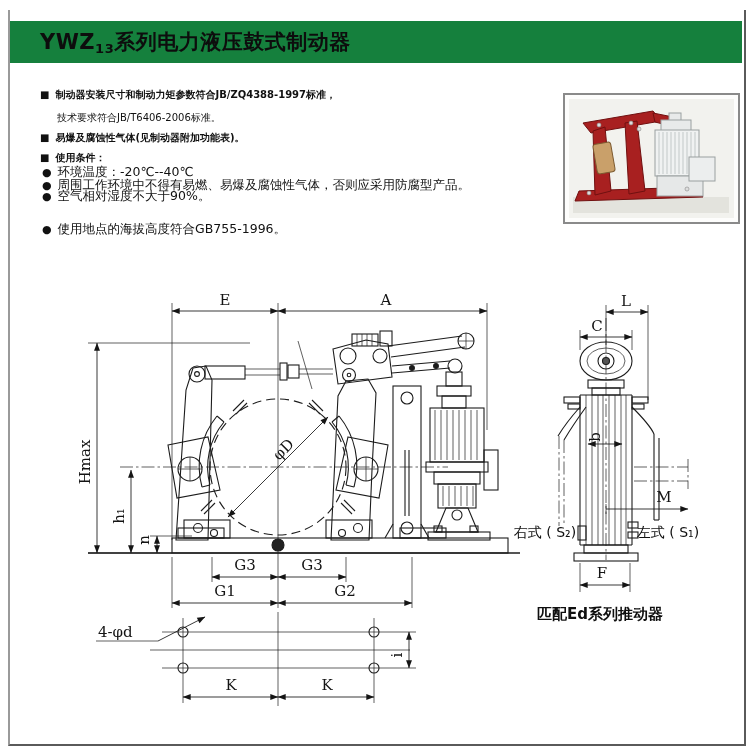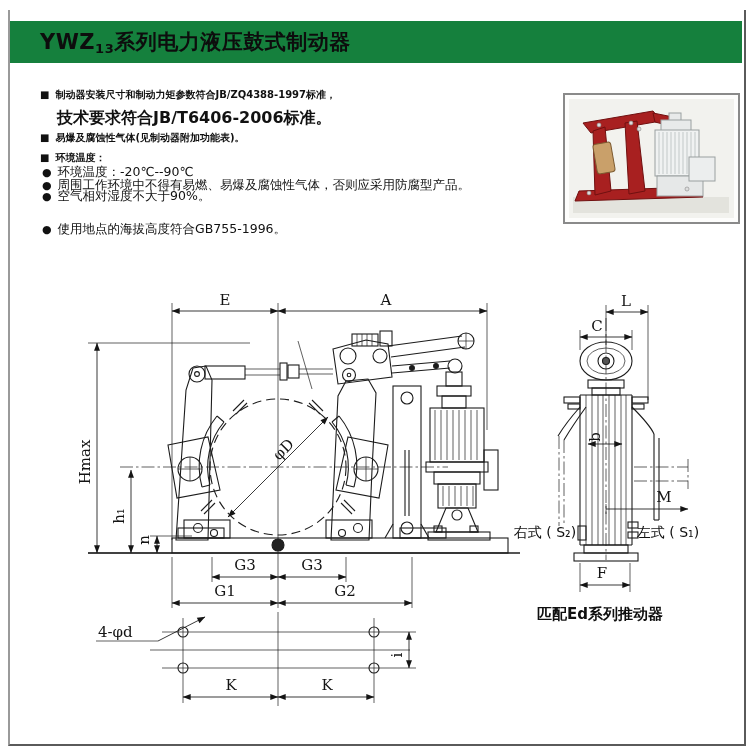--- a/index.html
+++ b/index.html
@@ -10,21 +10,21 @@
   .frame{left:8px;top:10px;width:734px;height:734px;border-left:2px solid #9a9a9a;
          border-right:2px solid #5a5a5a;border-bottom:2px solid #5a5a5a;pointer-events:none}
   
   .hdr{left:10px;top:21px;width:732px;height:42px;background:#15803d}
   .hdr h1{margin:0;padding:0 0 0 30px;font-size:21px;line-height:42px;font-weight:bold;
           letter-spacing:0.5px;color:#0d0d0d}
   .hdr sub{font-size:13px;vertical-align:-4px}
   
   .tl{left:40px;white-space:nowrap;font-size:10px;font-weight:bold;line-height:17px}
   .tl .mk{margin-right:6px}
-  .tl2{left:57px;white-space:nowrap;font-size:16px;font-weight:bold;line-height:17px}
+  .tl2{left:57px;white-space:nowrap;font-size:10px;font-weight:normal;line-height:17px}
   .dl{left:42px;white-space:nowrap;font-size:12.5px;line-height:15px}
   .dl .mk{margin-right:6px;font-size:11px}
   
   .photo{left:563px;top:93px;width:177px;height:131px;border:2px solid #8a8a8a;
          background:#fdfdfc;box-sizing:border-box;padding:4px}
   
   svg.draw{left:0;top:240px}
   .s{stroke:#1c1c1c;fill:none;stroke-width:1.1}
   .th{stroke:#1c1c1c;fill:none;stroke-width:.7}
   .dim{stroke:#161616;fill:none;stroke-width:.85}
@@ -41,22 +41,22 @@
 
 <div class="abs frame"></div>
 
 <div class="abs hdr">
   <h1><span>YWZ</span><sub>13</sub><span>系列电力液压鼓式制动器</span></h1>
 </div>
 
 <div class="abs tl" style="top:86px"><span class="mk">■</span><span>制动器安装尺寸和制动力矩参数符合JB/ZQ4388-1997标准，</span></div>
 <div class="abs tl2" style="top:109px"><span>技术要求符合JB/T6406-2006标准。</span></div>
 <div class="abs tl" style="top:129px"><span class="mk">■</span><span>易爆及腐蚀性气体(见制动器附加功能表)。</span></div>
-<div class="abs tl" style="top:149px"><span class="mk">■</span><span>环境温度：</span></div>
-<div class="abs dl" style="top:164px"><span class="mk">●</span><span>环境温度：-20℃--90℃</span></div>
+<div class="abs tl" style="top:149px"><span class="mk">■</span><span>使用条件：</span></div>
+<div class="abs dl" style="top:164px"><span class="mk">●</span><span>环境温度：-20℃--40℃</span></div>
 <div class="abs dl" style="top:177px"><span class="mk">●</span><span>周围工作环境中不得有易燃、易爆及腐蚀性气体，否则应采用防腐型产品。</span></div>
 <div class="abs dl" style="top:188px"><span class="mk">●</span><span>空气相对湿度不大于90%。</span></div>
 <div class="abs dl" style="top:221px"><span class="mk">●</span><span>使用地点的海拔高度符合GB755-1996。</span></div>
 
 <div class="abs photo">
   <svg width="165" height="119" viewBox="0 0 165 119">
     <rect x="0" y="0" width="165" height="119" fill="#f2f2ee"></rect>
     <rect x="4" y="98" width="156" height="16" fill="#e3e3dd"></rect>
     <g stroke="#701010" stroke-width="1" fill="#a82020">
       <polygon points="10,92 126,88 134,98 6,102"></polygon>

